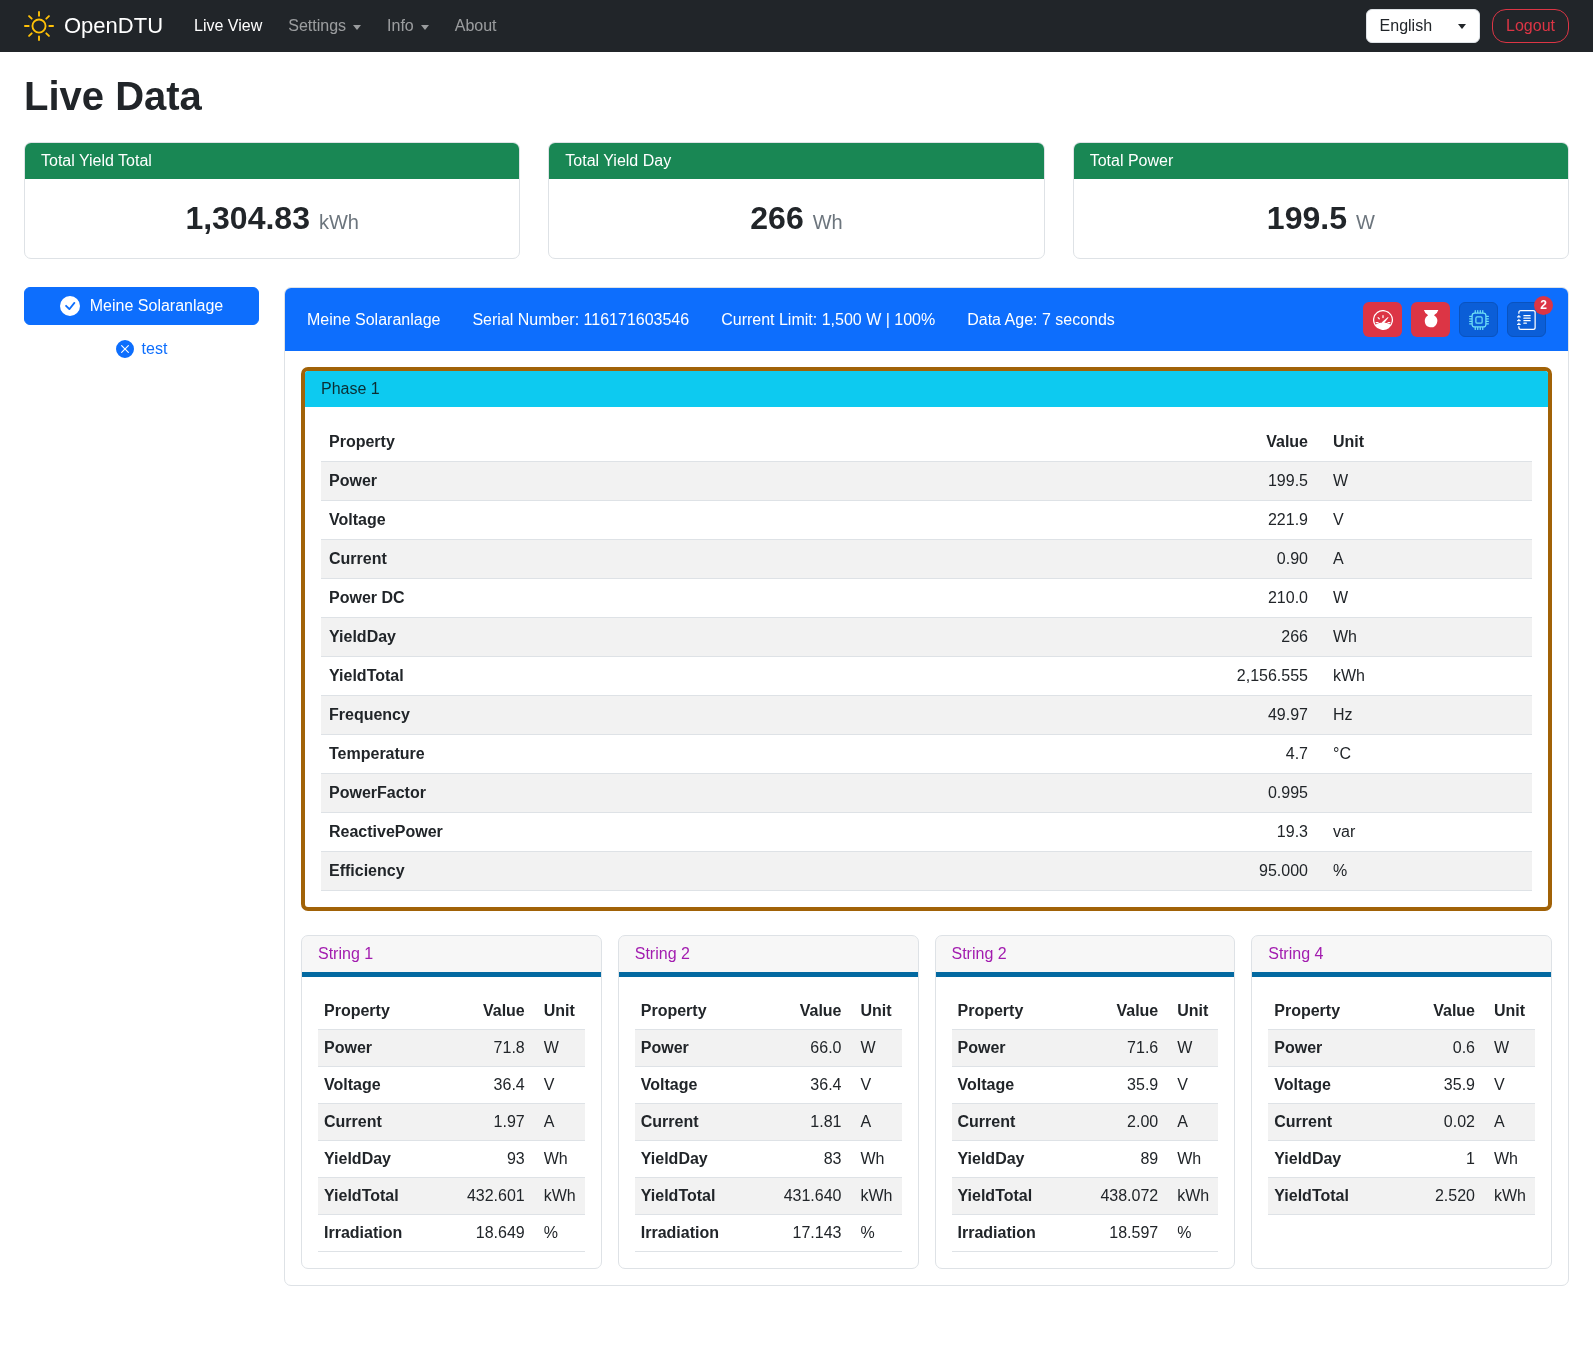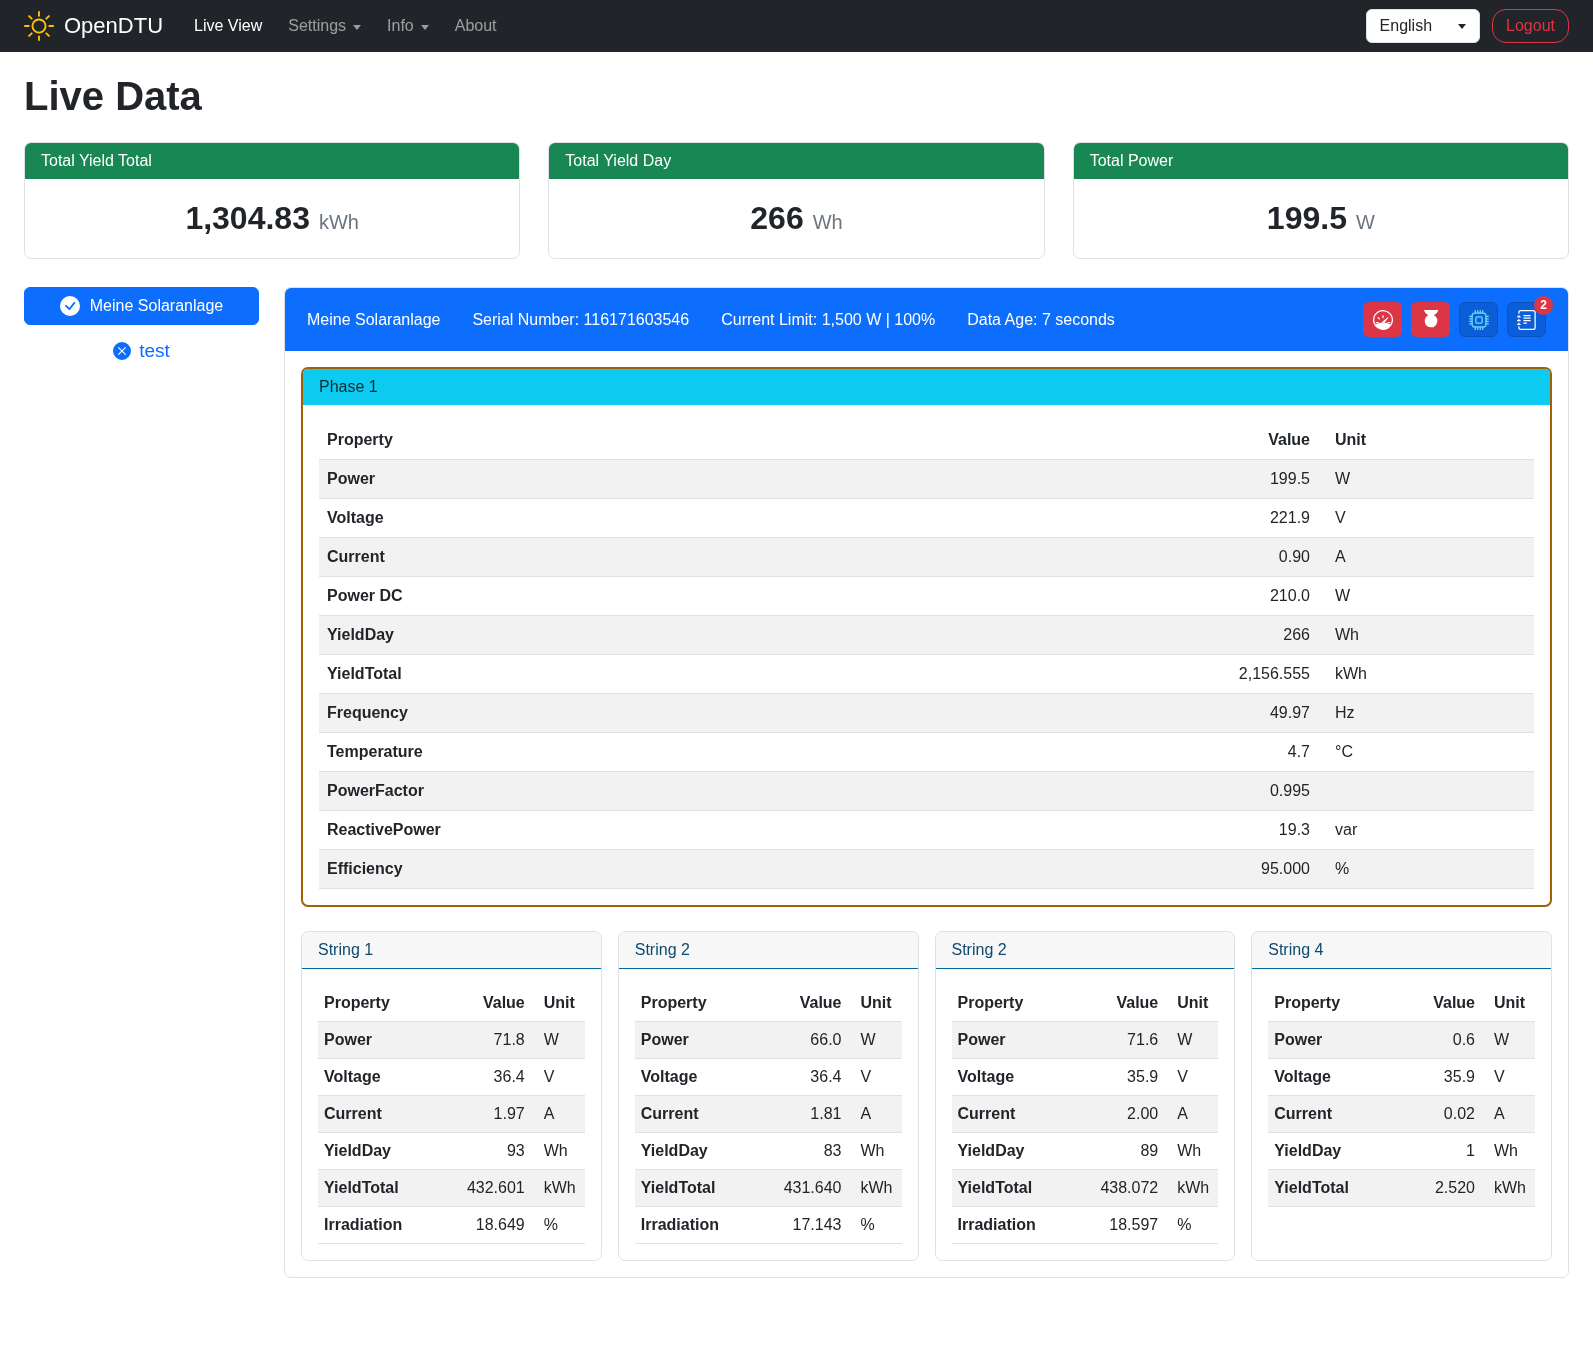--- a/index.html
+++ b/index.html
@@ -24,51 +24,51 @@
   .card{background:#fff;border:1px solid #dee2e6;border-radius:7px;overflow:hidden}
   .card-header{padding:9px 16px;font-size:16px}
   .card-header.green{background:#198754;color:#fff}
   .summary-body{padding:21px 16px;text-align:center}
   .big-value{font-size:32px;font-weight:600;color:#212529}
   .big-unit{font-size:20px;color:#6c757d;margin-left:9px}
 
   .content-row{display:flex;gap:25px;align-items:flex-start}
   .sidebar{flex:0 0 235px}
   .inverter-btn{width:100%;display:flex;align-items:center;justify-content:center;gap:10px;background:#0d6efd;border:1px solid #0d6efd;color:#fff;font-size:16px;padding:8px 12px;border-radius:6px;cursor:pointer;font-family:inherit}
-  .test-link{display:flex;align-items:center;justify-content:center;gap:8px;color:#0d6efd;font-size:19px;margin-top:15px;cursor:pointer}
+  .test-link{display:flex;align-items:center;justify-content:center;gap:8px;color:#0d6efd;font-size:16px;margin-top:15px;cursor:pointer}
   .main-col{flex:1;min-width:0}
 
   
   .inverter-header{background:#0d6efd;color:#fff;display:flex;align-items:center;gap:32px;padding:14px 22px;font-size:16px}
   .header-text{white-space:nowrap}
   .header-buttons{margin-left:auto;display:flex;gap:9px}
   .icon-btn{width:39px;height:35px;border-radius:6px;display:flex;align-items:center;justify-content:center;cursor:pointer;position:relative;border:none;font-family:inherit;padding:0}
   .icon-btn.red{background:#dc3545}
   .icon-btn.blue{background:#0b5ed7;border:1px solid #0a53be}
   .count-badge{position:absolute;top:-7px;right:-8px;background:#dc3545;color:#fff;border-radius:50%;min-width:19px;height:19px;font-size:12px;line-height:19px;text-align:center;font-weight:700;padding:0 2px}
   .inverter-body{padding:16px}
 
-  .phase-card{border:2px solid #a16207;border-radius:7px;overflow:hidden;margin-bottom:24px;background:#fff}
+  .phase-card{border:4px solid #a16207;border-radius:7px;overflow:hidden;margin-bottom:24px;background:#fff}
   .card-header.cyan{background:#0dcaf0;color:#092c33;color:#0b2e33}
   .table-wrap{padding:16px}
 
   table{width:100%;border-collapse:collapse;font-size:16px}
   th,td{border-bottom:1px solid #dee2e6;text-align:left}
   thead th{font-weight:700}
   .prop{font-weight:700}
   .val{text-align:right}
   tbody tr:nth-child(odd){background:rgba(0,0,0,.05)}
   .phase-table th,.phase-table td{padding:10px 8px}
   .phase-table .unit{width:216px;padding-left:17px}
   .string-table th,.string-table td{padding:9px 6px}
   .string-table .unit{width:54px;padding-left:13px}
 
   .strings-row{display:grid;grid-template-columns:repeat(4,1fr);gap:16px;align-items:stretch}
   .string-card{border:1px solid #dee2e6;border-radius:7px;overflow:hidden;display:flex;flex-direction:column;background:#fff}
-  .string-card .card-header{background:rgba(0,0,0,.03);border-bottom:1px solid #0369a1;color:#0c4a6e}
+  .string-card .card-header{background:rgba(0,0,0,.03);border-bottom:5px solid #0369a1;color:#a21caf}
 </style>
 </head>
 <body>
 
 <nav class="navbar">
   <div class="nav-left">
     <span class="brand">
       <span style="display:flex">
         <svg width="30" height="30" viewBox="0 0 16 16" fill="#ffc107" xmlns="http://www.w3.org/2000/svg">
             <path d="M8 11a3 3 0 1 1 0-6 3 3 0 0 1 0 6zm0 1a4 4 0 1 0 0-8 4 4 0 0 0 0 8zM8 0a.5.5 0 0 1 .5.5v2a.5.5 0 0 1-1 0v-2A.5.5 0 0 1 8 0zm0 13a.5.5 0 0 1 .5.5v2a.5.5 0 0 1-1 0v-2A.5.5 0 0 1 8 13zm8-5a.5.5 0 0 1-.5.5h-2a.5.5 0 0 1 0-1h2a.5.5 0 0 1 .5.5zM3 8a.5.5 0 0 1-.5.5h-2a.5.5 0 0 1 0-1h2A.5.5 0 0 1 3 8zm10.657-5.657a.5.5 0 0 1 0 .707l-1.414 1.415a.5.5 0 1 1-.707-.708l1.414-1.414a.5.5 0 0 1 .707 0zm-9.193 9.193a.5.5 0 0 1 0 .707L3.05 13.657a.5.5 0 0 1-.707-.707l1.414-1.414a.5.5 0 0 1 .707 0zm9.193 2.121a.5.5 0 0 1-.707 0l-1.414-1.414a.5.5 0 0 1 .707-.707l1.414 1.414a.5.5 0 0 1 0 .707zM4.464 4.465a.5.5 0 0 1-.707 0L2.343 3.05a.5.5 0 1 1 .707-.707l1.414 1.414a.5.5 0 0 1 0 .708z"></path>

